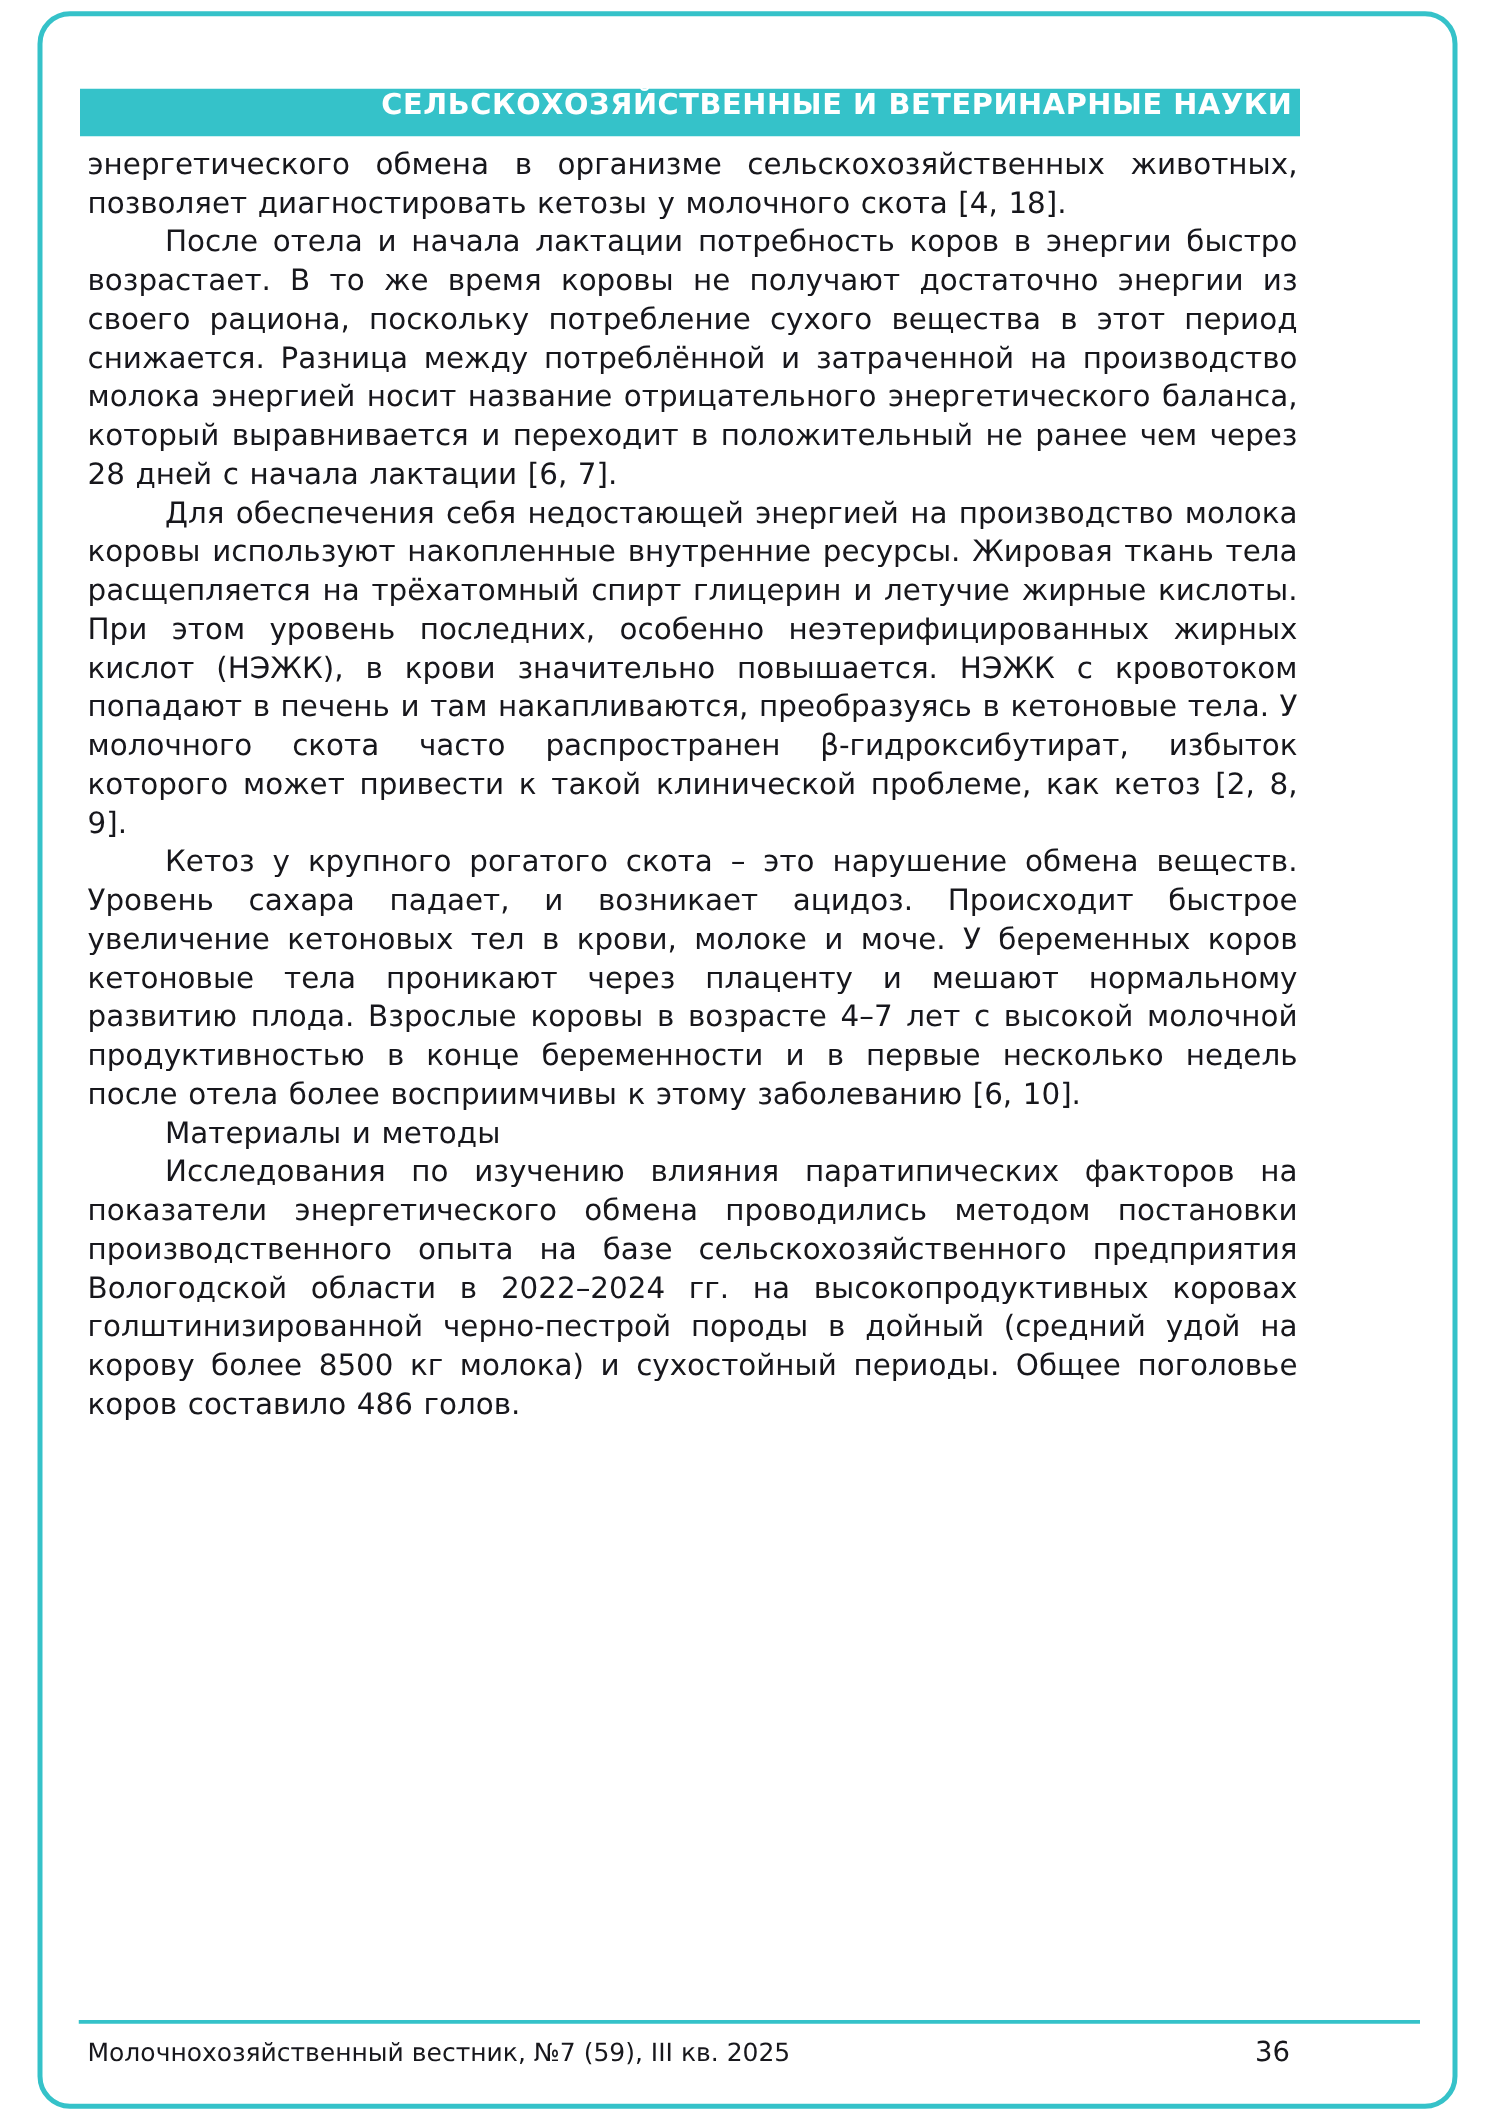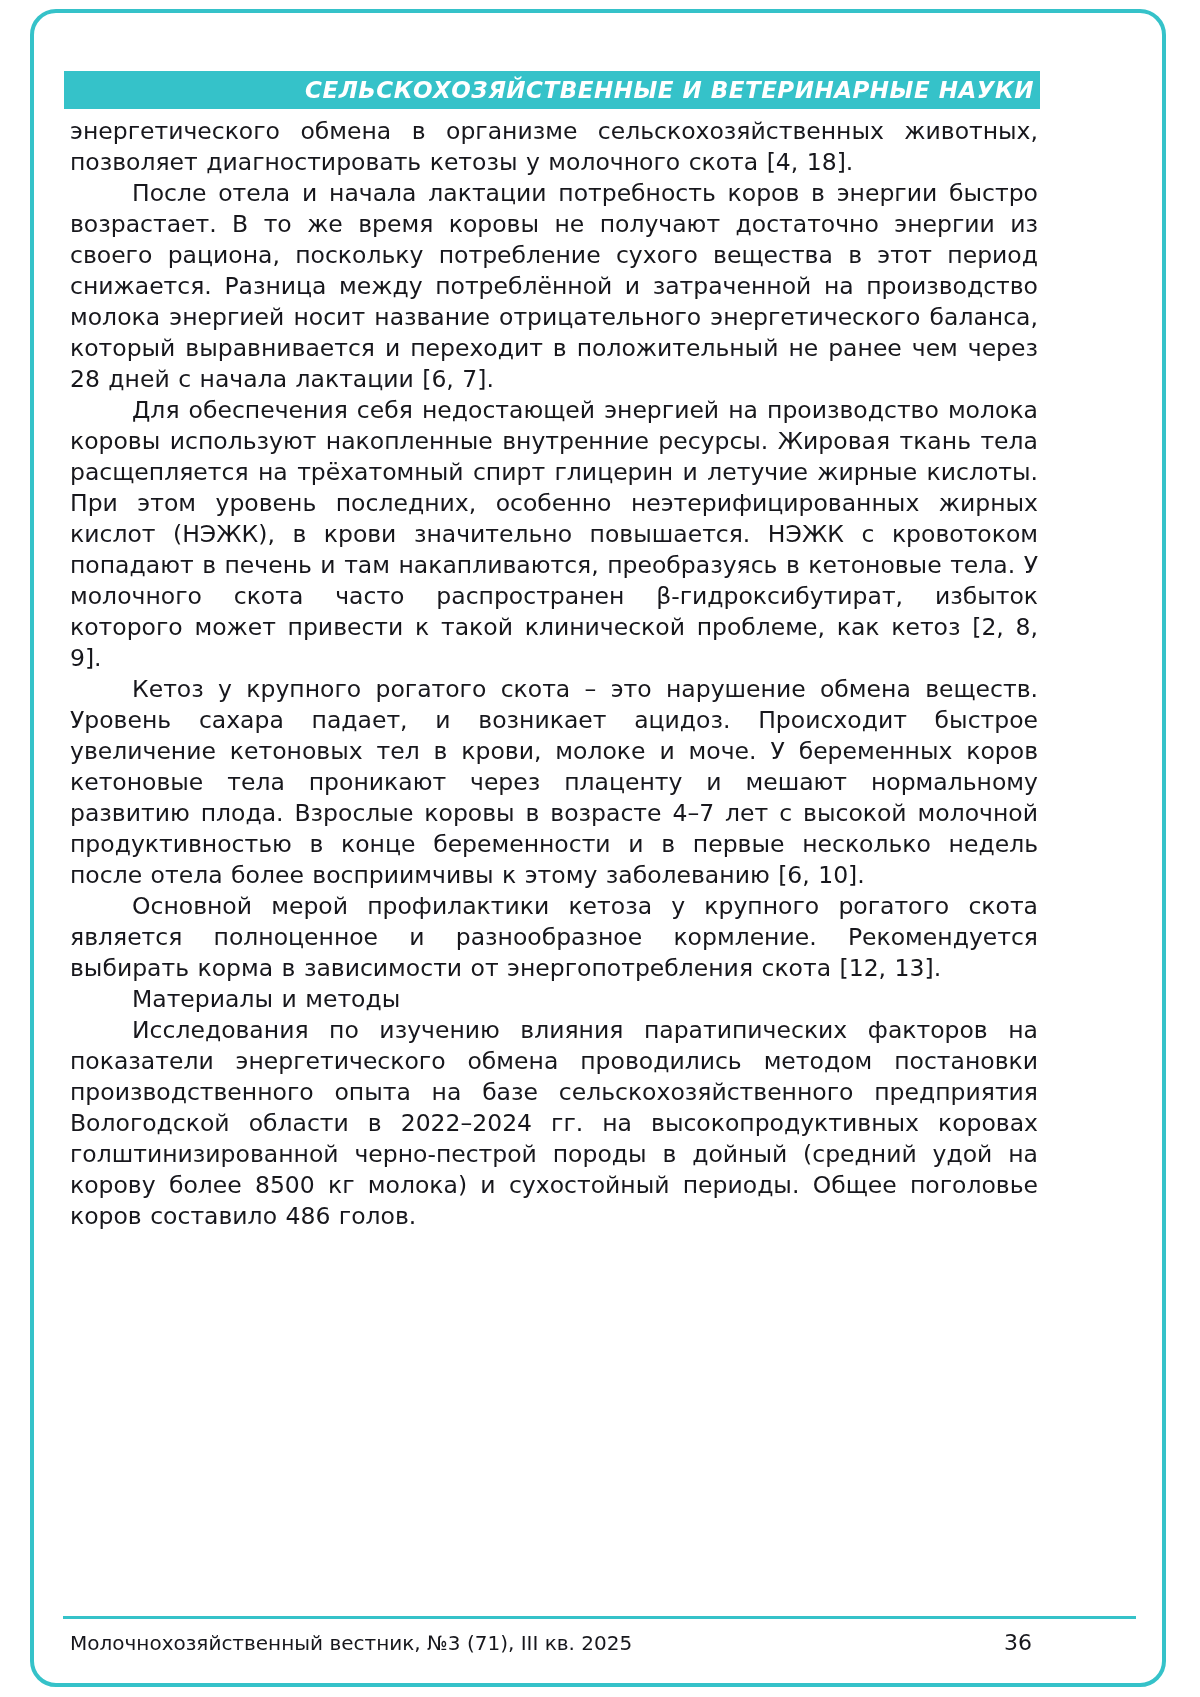--- a/index.html
+++ b/index.html
@@ -23,25 +23,23 @@
     box-sizing: border-box;
   }
   .header-band {
     position: absolute;
     left: 64px;
     top: 71px;
     width: 976px;
     height: 38px;
     background: var(--accent, #35c2c9);
     display: flex;
-    align-items: center;
     justify-content: flex-end;
     padding-right: 6px;
     box-sizing: border-box;
-    font-style: italic;
   }
   .header-band .title {
     color: #ffffff;
     font-weight: bold;
     font-size: 23px;
     letter-spacing: 0.5px;
     white-space: nowrap;
   }
   .content {
     position: absolute;
@@ -85,23 +83,22 @@
 
 <div class="header-band">
   <span class="title">СЕЛЬСКОХОЗЯЙСТВЕННЫЕ И ВЕТЕРИНАРНЫЕ НАУКИ</span>
 </div>
 
 <div class="content">
   <p>энергетического обмена в организме сельскохозяйственных животных, позволяет диагностировать кетозы у молочного скота [4, 18].</p>
   <p class="indent">После отела и начала лактации потребность коров в энергии быстро возрастает. В то же время коровы не получают достаточно энергии из своего рациона, поскольку потребление сухого вещества в этот период снижается. Разница между потреблённой и затраченной на производство молока энергией носит название отрицательного энергетического баланса, который выравнивается и переходит в положительный не ранее чем через 28 дней с начала лактации [6, 7].</p>
   <p class="indent">Для обеспечения себя недостающей энергией на производство молока коровы используют накопленные внутренние ресурсы. Жировая ткань тела расщепляется на трёхатомный спирт глицерин и летучие жирные кислоты. При этом уровень последних, особенно неэтерифицированных жирных кислот (НЭЖК), в крови значительно повышается. НЭЖК с кровотоком попадают в печень и там накапливаются, преобразуясь в кетоновые тела. У молочного скота часто распространен β-гидроксибутират, избыток которого может привести к такой клинической проблеме, как кетоз [2, 8, 9].</p>
   <p class="indent">Кетоз у крупного рогатого скота – это нарушение обмена веществ. Уровень сахара падает, и возникает ацидоз. Происходит быстрое увеличение кетоновых тел в крови, молоке и моче. У беременных коров кетоновые тела проникают через плаценту и мешают нормальному развитию плода. Взрослые коровы в возрасте 4–7 лет с высокой молочной продуктивностью в конце беременности и в первые несколько недель после отела более восприимчивы к этому заболеванию [6, 10].</p>
-  <p class="indent">Основной мерой профилактики кетоза у крупного рогатого скота является полноценное и разнообразное кормление. Рекомендуется выбирать корма в зависимости от энергопотребления скота [12, 13].</p>
   <p class="indent">Материалы и методы</p>
   <p class="indent">Исследования по изучению влияния паратипических факторов на показатели энергетического обмена проводились методом постановки производственного опыта на базе сельскохозяйственного предприятия Вологодской области в 2022–2024 гг. на высокопродуктивных коровах голштинизированной черно-пестрой породы в дойный (средний удой на корову более 8500 кг молока) и сухостойный периоды. Общее поголовье коров составило 486 голов.</p>
 </div>
 
 <div class="footer-rule"></div>
 
 <div class="footer">
-  <span class="journal">Молочнохозяйственный вестник, №3 (71), III кв. 2025</span>
+  <span class="journal">Молочнохозяйственный вестник, №7 (59), III кв. 2025</span>
   <span class="pageno">36</span>
 </div>
 
 </body></html>

